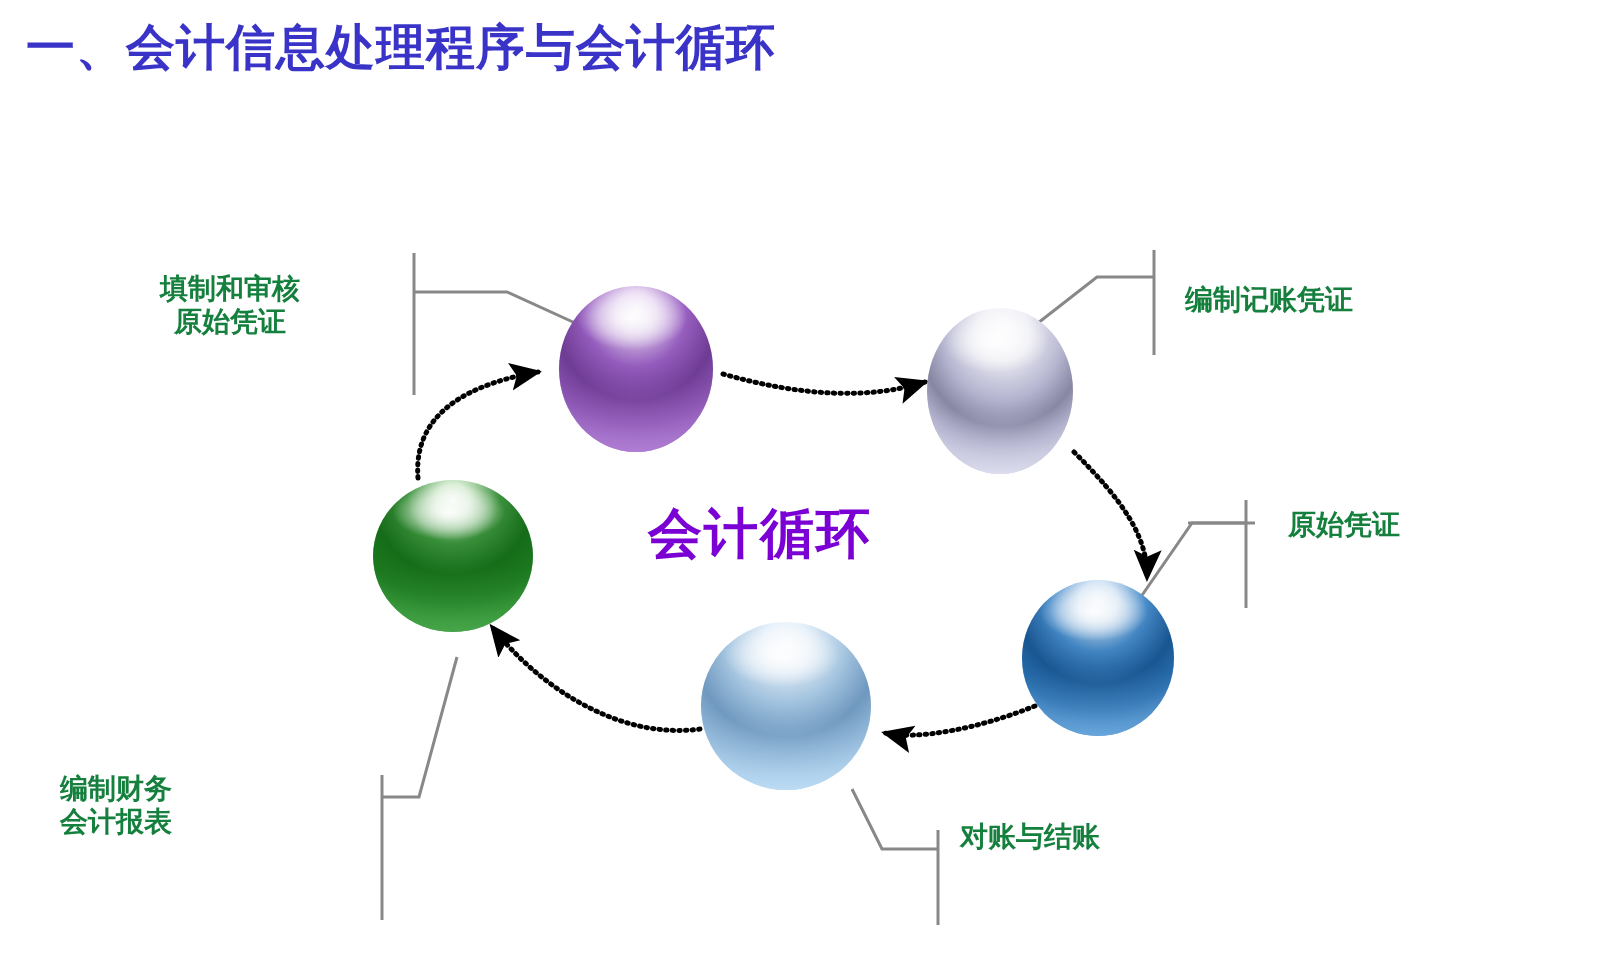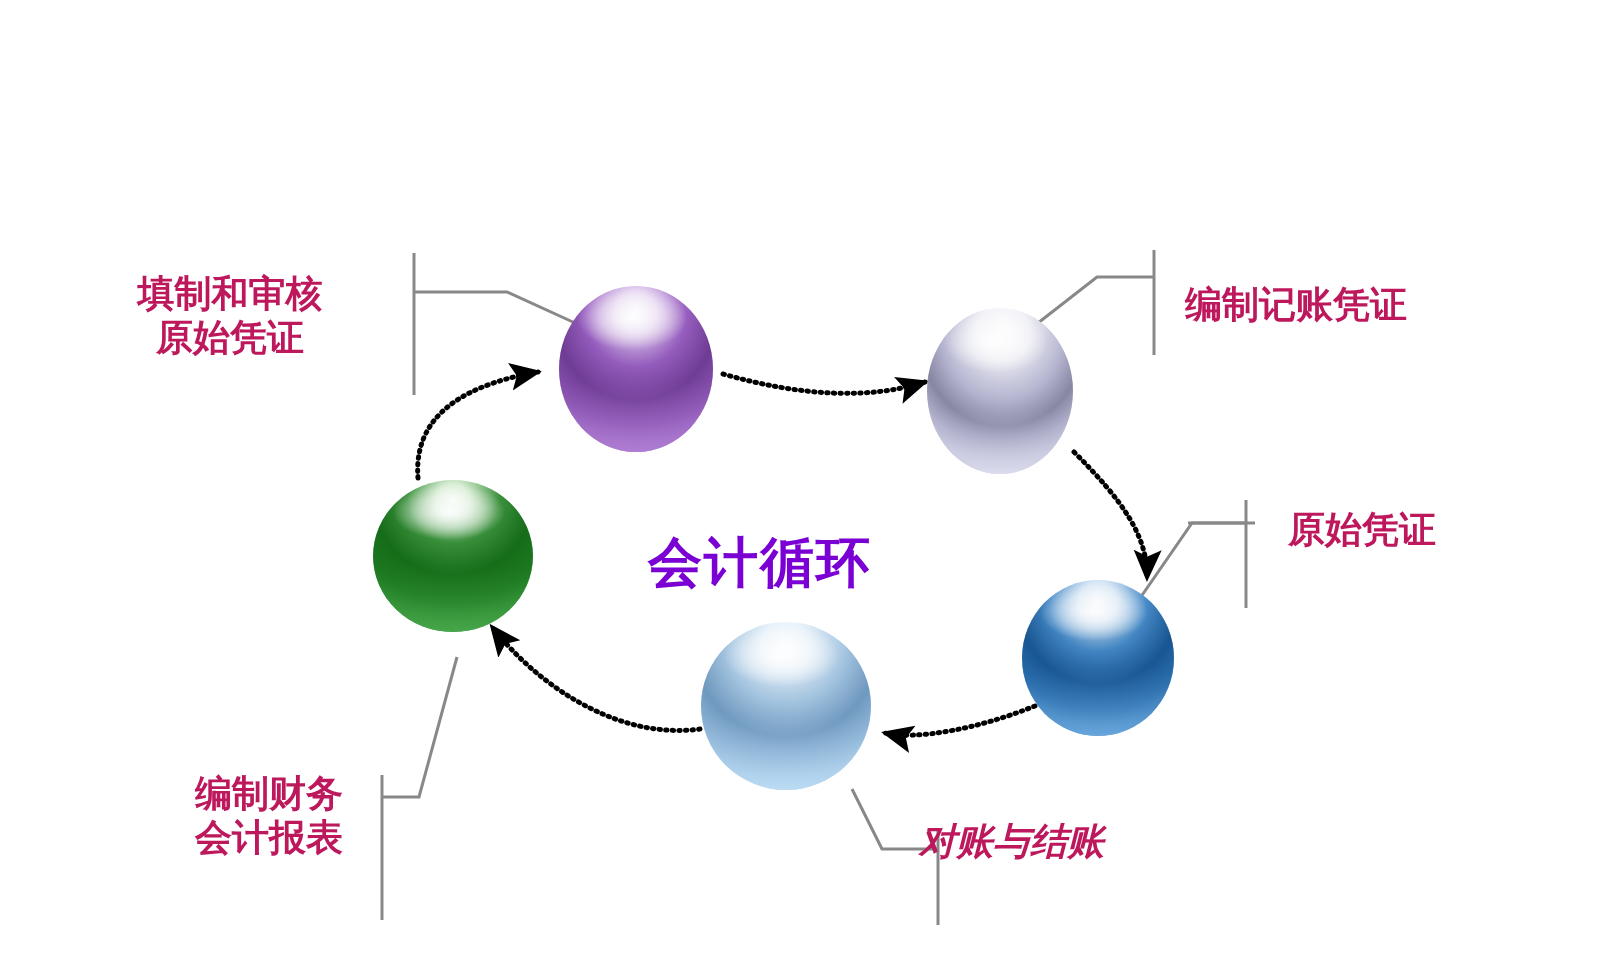--- a/index.html
+++ b/index.html
@@ -39,52 +39,52 @@
     position: absolute;
     left: 0;
     top: 0;
     width: 1622px;
     height: 972px;
   }
 
   
   .node-label {
     position: absolute;
-    color: #be185d;
+    color: #15803d;
     font-weight: bold;
-    font-size: 37px;
+    font-size: 28px;
     line-height: 1.18;
     white-space: pre;
     letter-spacing: 0px;
   }
   .label-right { text-align: center; }
 
   #label-original   { left: 80px;  top: 272px; width: 300px; text-align: center; }
   #label-voucher    { left: 1185px; top: 283px; }
   #label-ledger     { left: 1288px; top: 508px; }
-  #label-reconcile  { left: 919px;  top: 820px; font-style: italic; }
-  #label-statement  { left: 78px;   top: 772px; width: 265px; text-align: right; }
+  #label-reconcile  { left: 960px;  top: 820px; }
+  #label-statement  { left: 60px;   top: 772px; width: 265px; text-align: left; }
 
   #center-text {
     position: absolute;
     left: 648px;
     top: 498px;
     font-size: 54px;
     font-weight: bold;
     color: #7a00d4;
     white-space: nowrap;
     letter-spacing: 2px;
-    margin-top: 29px;
   }
 </style>
 </head>
 <body>
 
 <div id="slide">
 
+  <div id="title">一、会计信息处理程序与会计循环</div>
 
   <svg id="diagram" viewBox="0 0 1622 972" xmlns="http://www.w3.org/2000/svg">
     <defs>
 
       <radialGradient id="g-purple" cx="50%" cy="16%" r="78%">
         <stop offset="0%" stop-color="#ffffff"></stop>
         <stop offset="16%" stop-color="#e8d7f3"></stop>
         <stop offset="42%" stop-color="#9b62c4"></stop>
         <stop offset="68%" stop-color="#6c3a91"></stop>
         <stop offset="88%" stop-color="#8c57b4"></stop>

